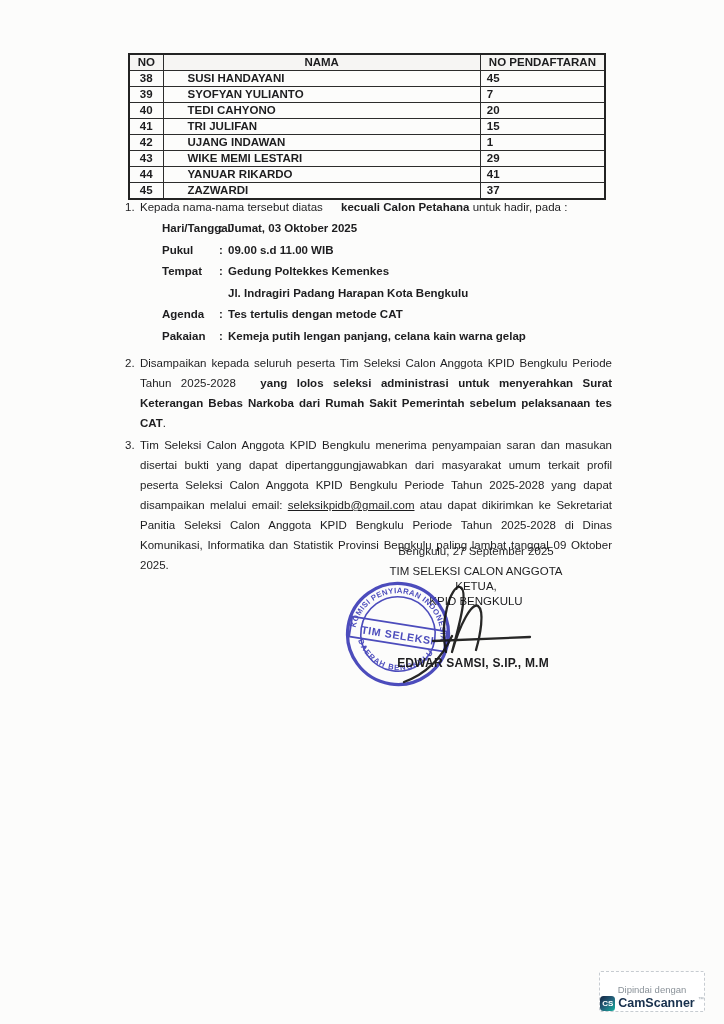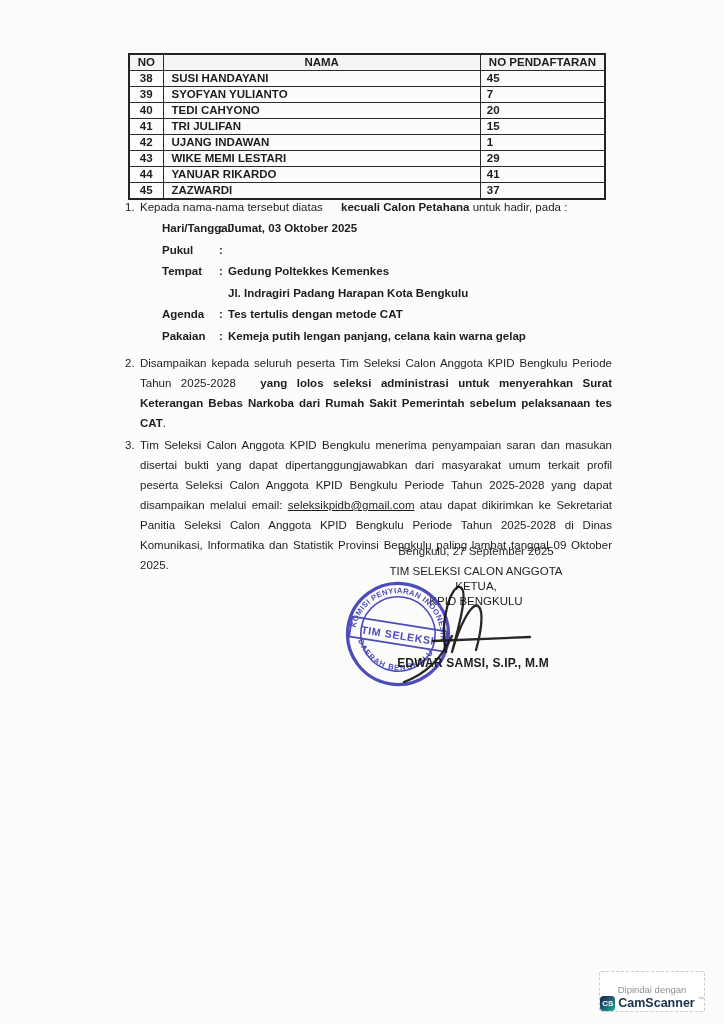--- a/index.html
+++ b/index.html
@@ -28,21 +28,21 @@
   .reg-table th,.reg-table td{
     border:1.4px solid #2c2c2c;
     font-size:11.5px;font-weight:700;line-height:13px;
     padding:1px 5px;height:13px;white-space:nowrap;overflow:hidden;margin-top:10px;
   }
   .reg-table th{background:#f6f5f3;text-align:center;}
   .col-no{width:33px;}
   .col-nama{width:308px;}
   .col-reg{width:121px;}
   td.c-no{text-align:center;}
-  td.c-nama{padding-left:8px;}
+  td.c-nama{padding-left:24px;}
   td.c-reg{padding-left:6px;}
 
   
   .content{
     position:absolute;left:125px;top:197px;width:487px;
     font-size:11.5px;line-height:20px;
   }
   .note{display:flex;margin:0 0 2px 0;}
   .note-num{width:15px;flex:0 0 15px;}
   .note-body{flex:1;text-align:justify;}
@@ -161,20 +161,21 @@
         <span>Kepada nama-nama tersebut diatas </span><span class="b">kecuali Calon Petahana</span><span> untuk hadir, pada :</span>
         <div class="details">
           <div class="detail-row">
             <span class="d-label">Hari/Tanggal</span>
             <span class="d-colon">:</span>
             <span class="d-value">Jumat, 03 Oktober 2025</span>
           </div>
           <div class="detail-row">
             <span class="d-label">Pukul</span>
             <span class="d-colon">:</span>
+            <span class="d-value">09.00 s.d 11.00 WIB</span>
           </div>
           <div class="detail-row">
             <span class="d-label">Tempat</span>
             <span class="d-colon">:</span>
             <span class="d-value">Gedung Poltekkes Kemenkes</span>
           </div>
           <div class="detail-row">
             <span class="d-label"></span>
             <span class="d-colon"></span>
             <span class="d-value">Jl. Indragiri Padang Harapan Kota Bengkulu</span>

